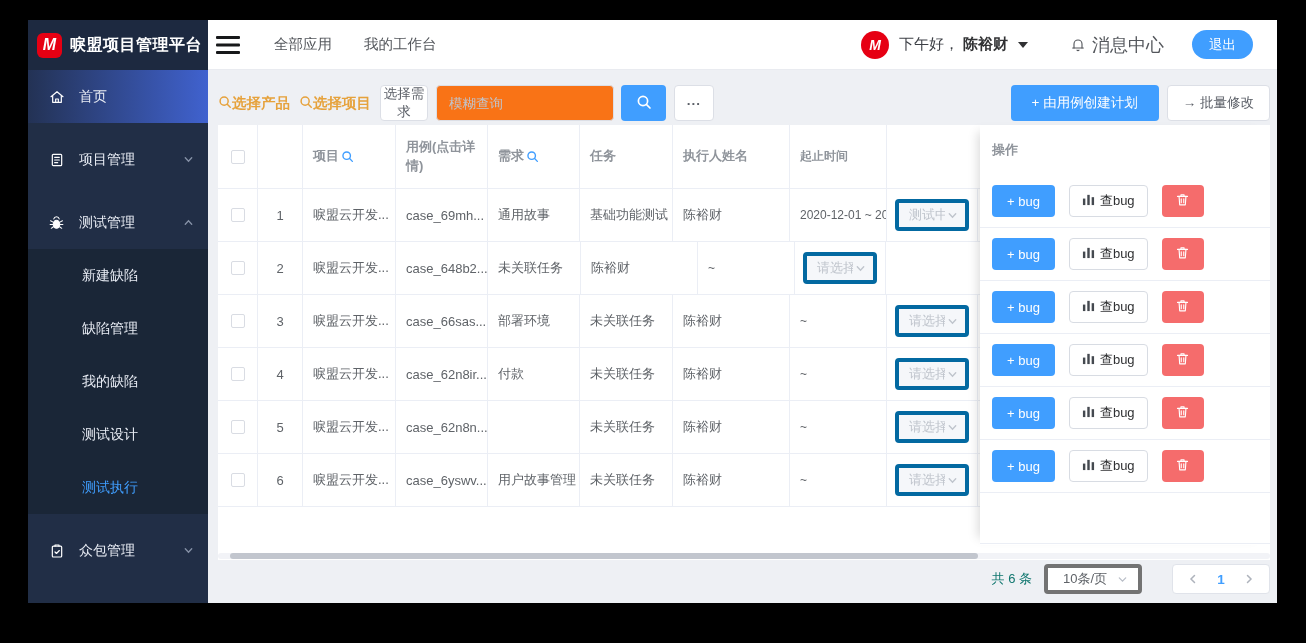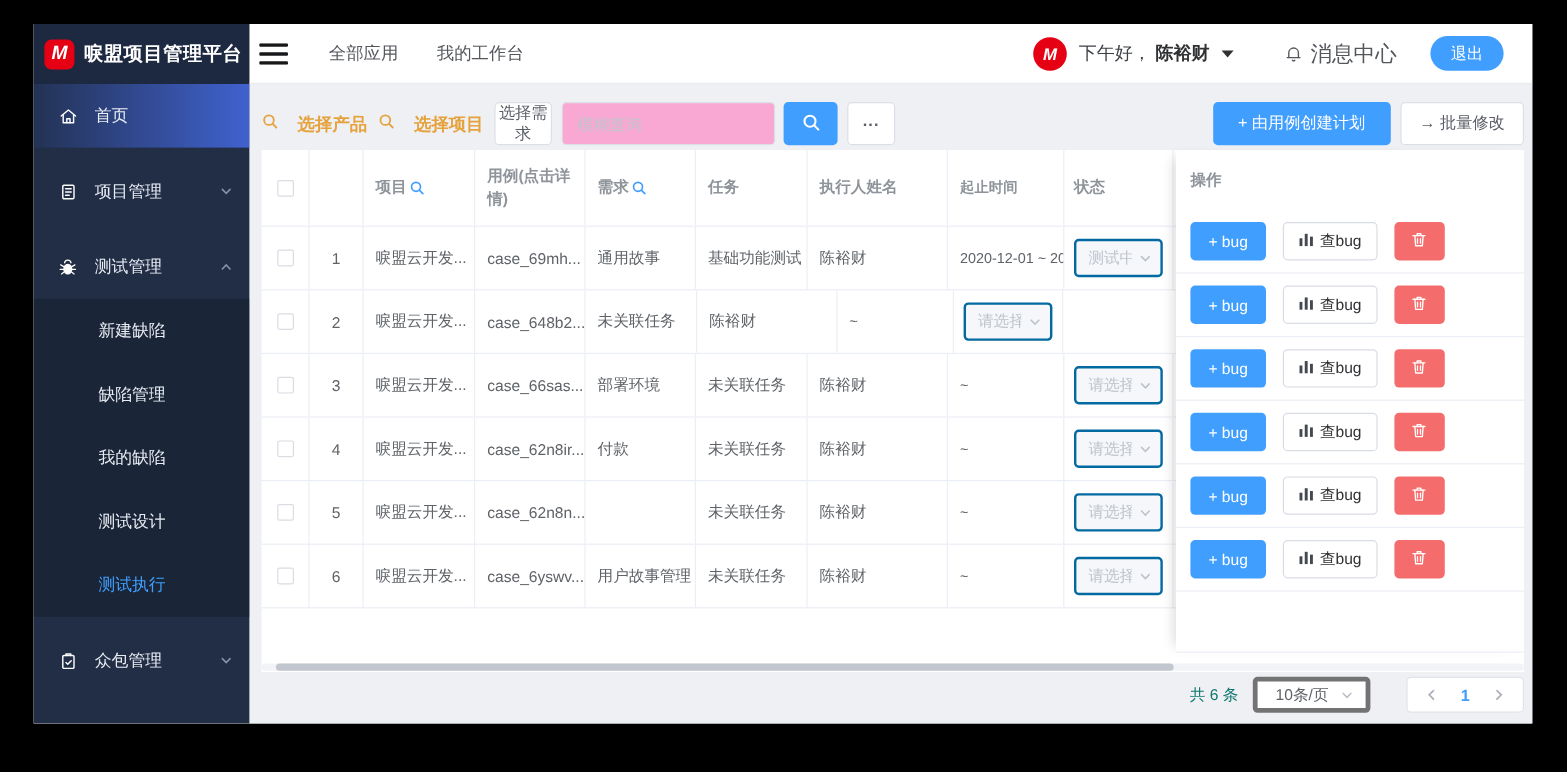--- a/index.html
+++ b/index.html
@@ -33,24 +33,24 @@
   .greet b { color:#303133; }
   .caret { width:0; height:0; border-left:5px solid transparent; border-right:5px solid transparent; border-top:6px solid #303133; margin-left:6px; }
   .msg { display:flex; align-items:center; gap:6px; font-size:18px; color:#54575c; margin-left:42px; cursor:pointer; }
   .msg .bell { display:flex; color:#54575c; }
   .logout-btn { margin-left:28px; height:29px; padding:0 17px; border-radius:15px; background:#409eff; color:#fff; font-size:13.5px; border:none; display:flex; align-items:center; cursor:pointer; }
 
   .content { position:relative; flex:1; background:#eef0f4; }
 
   
   .toolbar { position:absolute; left:10px; top:15px; width:1052px; height:36px; display:flex; align-items:center; }
-  .flink { display:flex; align-items:center; gap:16px; color:#e6a23c; font-size:14.5px; font-weight:600; cursor:pointer; margin-right:9px; white-space:nowrap; }
+  .flink { display:flex; align-items:center; gap:0; color:#e6a23c; font-size:14.5px; font-weight:600; cursor:pointer; margin-right:9px; white-space:nowrap; }
   .btn { height:36px; border:1px solid #dcdfe6; background:#fff; border-radius:4px; font-size:13.5px; color:#5a5e66; display:flex; align-items:center; justify-content:center; cursor:pointer; font-family:inherit; }
   .demand-btn { width:48px; margin-right:8px; }
-  .fuzzy-input { width:178px; height:36px; border:1px solid #dcdfe6; border-radius:4px; background:#f9a8d4; padding:0 12px; font-size:13.5px; color:#303133; font-family:inherit; margin-right:7px; }
+  .fuzzy-input { width:178px; height:36px; border:1px solid #dcdfe6; border-radius:4px; background:#f97316; padding:0 12px; font-size:13.5px; color:#303133; font-family:inherit; margin-right:7px; }
   .fuzzy-input::placeholder { color:#c0c4cc; }
   .search-btn { width:45px; height:36px; background:#409eff; border:none; border-radius:4px; color:#fff; display:flex; align-items:center; justify-content:center; cursor:pointer; margin-right:8px; }
   .more-btn { width:40px; font-weight:bold; letter-spacing:1px; padding-bottom:6px; }
   .tb-spacer { flex:1; }
   .create-btn { height:36px; padding:0 21px; background:#409eff; border:none; border-radius:4px; color:#fff; font-size:13.5px; display:flex; align-items:center; cursor:pointer; margin-right:8px; font-family:inherit; }
   .batch-btn { padding:0 15px; }
 
   
   .table-card { position:absolute; left:10px; top:55px; width:1052px; height:435px; background:#fff; }
   .trow { display:flex; }
@@ -60,21 +60,21 @@
   .tbody .trow { height:53px; border-bottom:1px solid #ebeef5; }
   .c-sel { width:40px; justify-content:center; padding:0; }
   .c-idx { width:45px; justify-content:center; padding:0; }
   .c-proj { width:93px; } .c-case { width:92px; } .c-dem { width:92px; }
   .c-task { width:93px; } .c-exec { width:117px; }
   .c-time { width:97px; font-size:12px; padding-right:0; }
   .c-stat { width:91px; padding:0 0 0 8px; }
   .c-ops { flex:1; border-right:none; }
   .chk { width:14px; height:14px; border:1px solid #d9dce3; border-radius:2px; background:#fff; cursor:pointer; }
   .hsearch { color:#409eff; display:flex; margin-left:2px; }
-  .stat-select { width:74px; height:32px; background:#f5f7fa; border:2px solid #0369a1; border-radius:4px; display:flex; align-items:center; padding:0 7px 0 10px; cursor:not-allowed; }
+  .stat-select { width:74px; height:32px; background:#f5f7fa; border:4px solid #0369a1; border-radius:4px; display:flex; align-items:center; padding:0 7px 0 10px; cursor:not-allowed; }
   .stat-text { width:36px; overflow:hidden; white-space:nowrap; color:#bfc4cc; font-size:13px; flex:none; }
   .stat-chev { margin-left:auto; color:#bfc4cc; display:flex; }
 
   
   .ops-panel { position:absolute; top:0; right:0; width:290px; height:420px; background:#fff; box-shadow:-9px 0 10px -7px rgba(0,0,0,.15); }
   .ops-head { height:50px; display:flex; align-items:center; padding-left:12px; font-size:13px; font-weight:600; color:#8f949b; }
   .ops-row { height:53px; display:flex; align-items:center; gap:14px; padding-left:12px; border-bottom:1px solid #ebeef5; }
   .ops-empty { height:51px; border-bottom:1px solid #ebeef5; }
   .add-bug-btn { height:32px; padding:0 15px; background:#409eff; color:#fff; border:none; border-radius:4px; font-size:13px; cursor:pointer; font-family:inherit; }
   .view-bug-btn { height:32px; padding:0 12px; background:#fff; border:1px solid #d8dce3; border-radius:4px; font-size:13px; color:#303133; display:flex; align-items:center; gap:5px; cursor:pointer; font-family:inherit; }
@@ -271,23 +271,20 @@
           </div>
           <div class="cell c-task">
               <span>任务</span>
             </div>
           <div class="cell c-exec">
               <span>执行人姓名</span>
             </div>
           <div class="cell c-time">
               <span>起止时间</span>
             </div>
-          <div class="cell c-stat">
-              <span>状态</span>
-            </div>
           <div class="cell c-ops"></div>
         </div>
         <div class="tbody" id="table-body">
             <div class="trow">
               <div class="cell c-sel">
                 <span class="chk"></span>
               </div>
               <div class="cell c-idx">1</div>
               <div class="cell c-proj">唳盟云开发...</div>
               <div class="cell c-case">case_69mh...</div>

